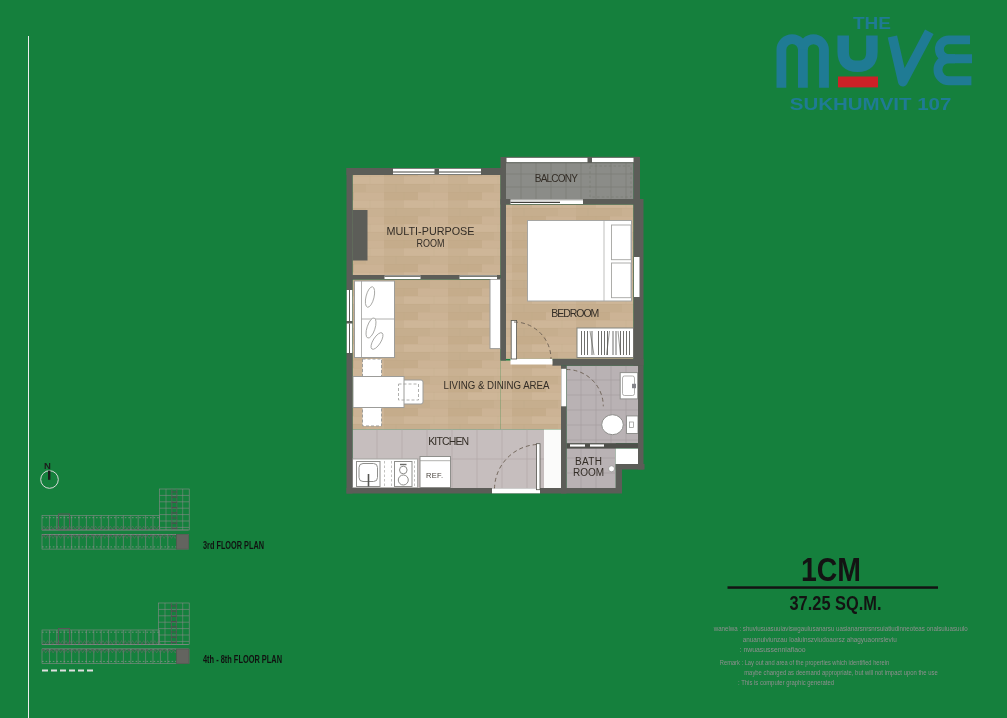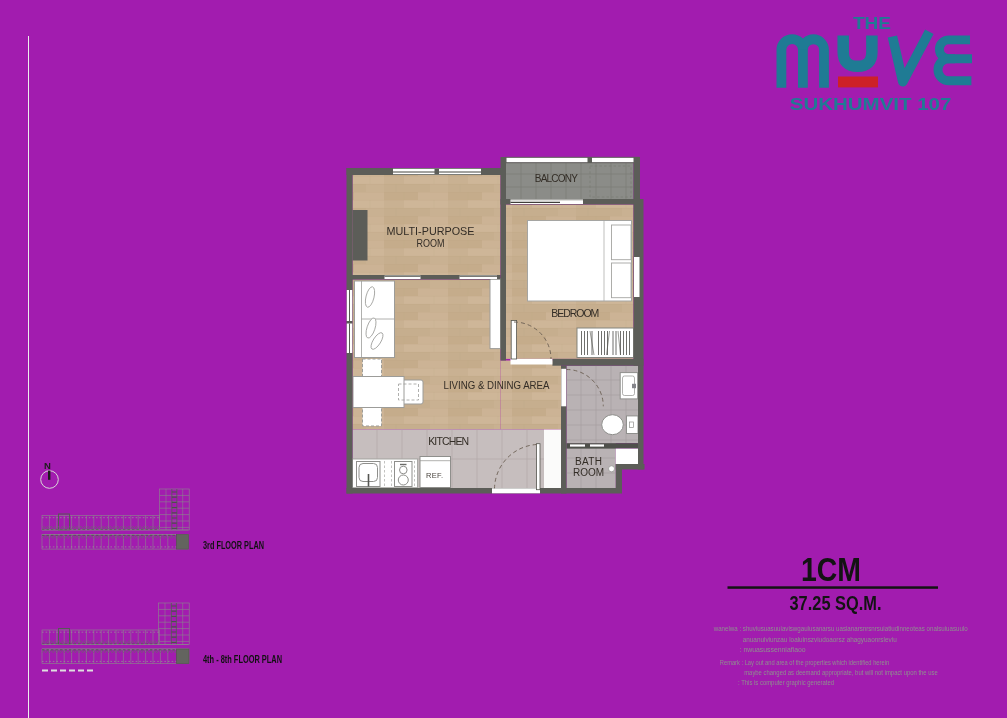--- a/index.html
+++ b/index.html
@@ -1,16 +1,16 @@
 <!DOCTYPE html>
 <html><head>
 <meta charset="utf-8">
 <style>
   html,body{margin:0;padding:0;background:#ffffff;}
-  #page{position:relative;width:1007px;height:718px;background:#a21caf;overflow:hidden;font-family:"Liberation Sans",sans-serif;}
+  #page{position:relative;width:1007px;height:718px;background:#15803d;overflow:hidden;font-family:"Liberation Sans",sans-serif;}
   svg{position:absolute;display:block;}
 </style>
 </head>
 <body>
 <div id="page">
 
 <div style="position:absolute;left:28px;top:36px;width:1px;height:682px;background:#ededed;"></div>
 
 <svg style="left:770px;top:10px;" width="212" height="105" viewBox="770 10 212 105">
 

